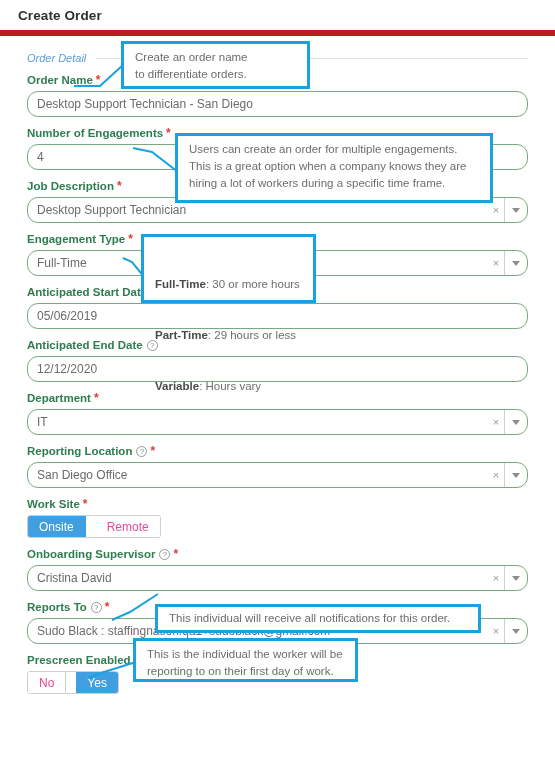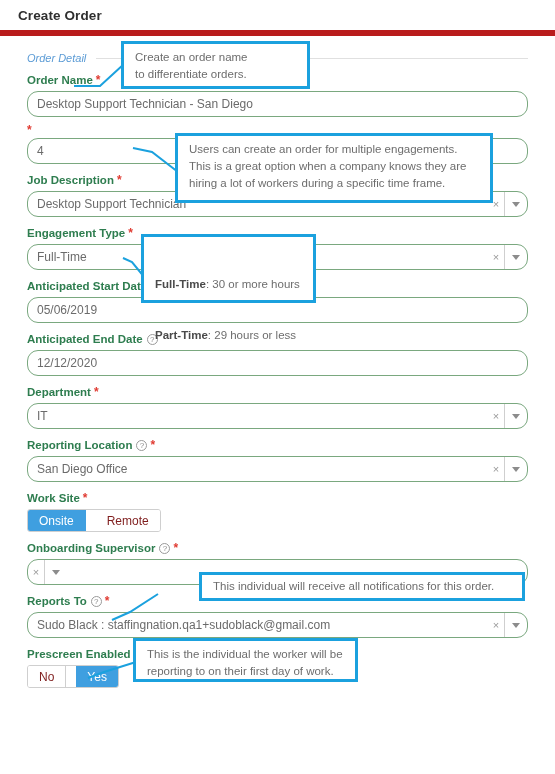--- a/index.html
+++ b/index.html
@@ -156,21 +156,21 @@
     border-radius: 3px;
     overflow: hidden;
     height: 23px;
     gap: 10px;
   }
   .toggle-btn {
     padding: 0 11px;
     display: flex;
     align-items: center;
     font-size: 12px;
-    color: #7f1d1d;
+    color: #ec4899;
     background: #fff;
     cursor: pointer;
     border-right: 1px solid #cfcfcf;
   }
   .toggle-btn:last-child { border-right: none; }
   .toggle-btn.on {
     background: #3f9fe0;
     color: #fff;
     border-right-color: #3f9fe0;
   }
@@ -215,20 +215,21 @@
       <span>Order Name</span>
       <span class="req">*</span>
     </div>
     <div class="ctrl">
       <div class="val">Desktop Support Technician - San Diego</div>
     </div>
   </div>
 
   <div class="field">
     <div class="flabel">
+      <span>Number of Engagements</span>
       <span class="req">*</span>
     </div>
     <div class="ctrl">
       <div class="val">4</div>
     </div>
   </div>
 
   <div class="field">
     <div class="flabel">
       <span>Job Description</span>
@@ -323,20 +324,21 @@
     </div>
   </div>
 
   <div class="field">
     <div class="flabel">
       <span>Onboarding Supervisor</span>
       <span class="help-icon">?</span>
       <span class="req">*</span>
     </div>
     <div class="ctrl">
+      <div class="val">Cristina David</div>
       <div class="clear-x">×</div>
       <div class="divider"></div>
       <div class="caret">
           <i></i>
         </div>
     </div>
   </div>
 
   <div class="field">
     <div class="flabel">
@@ -383,18 +385,21 @@
 This is a great option when a company knows they are
 hiring a lot of workers during a specific time frame.</div>
 
 <div class="callout" style="left:141px; top:234px; width:175px; height:69px;">
   <div>
     <b>Full-Time</b><span>: 30 or more hours</span>
   </div>
   <div>
     <b>Part-Time</b><span>: 29 hours or less</span>
   </div>
+  <div>
+    <b>Variable</b><span>: Hours vary</span>
+  </div>
 </div>
 
-<div class="callout" style="left:155px; top:572px; width:326px; height:29px; display:flex; align-items:center;margin-left:44px;">This individual will receive all notifications for this order.</div>
+<div class="callout" style="left:155px; top:604px; width:326px; height:29px; display:flex; align-items:center;">This individual will receive all notifications for this order.</div>
 
 <div class="callout" style="left:133px; top:638px; width:225px; height:44px;">This is the individual the worker will be
 reporting to on their first day of work.</div>
 
 </body></html>

